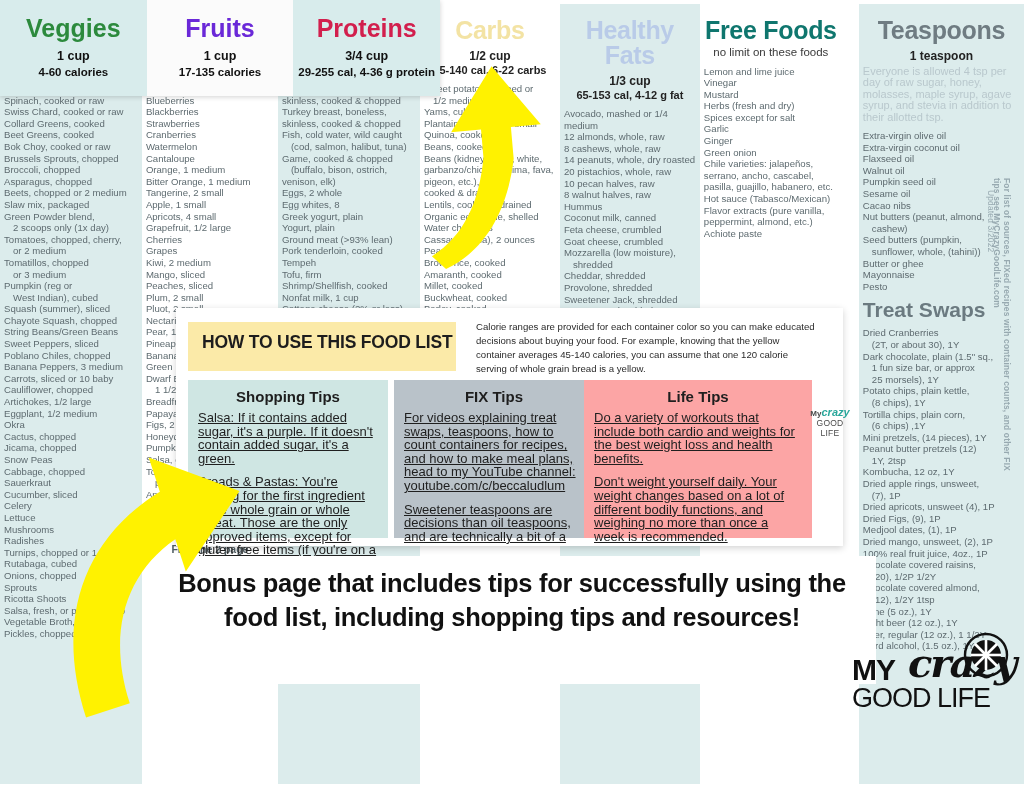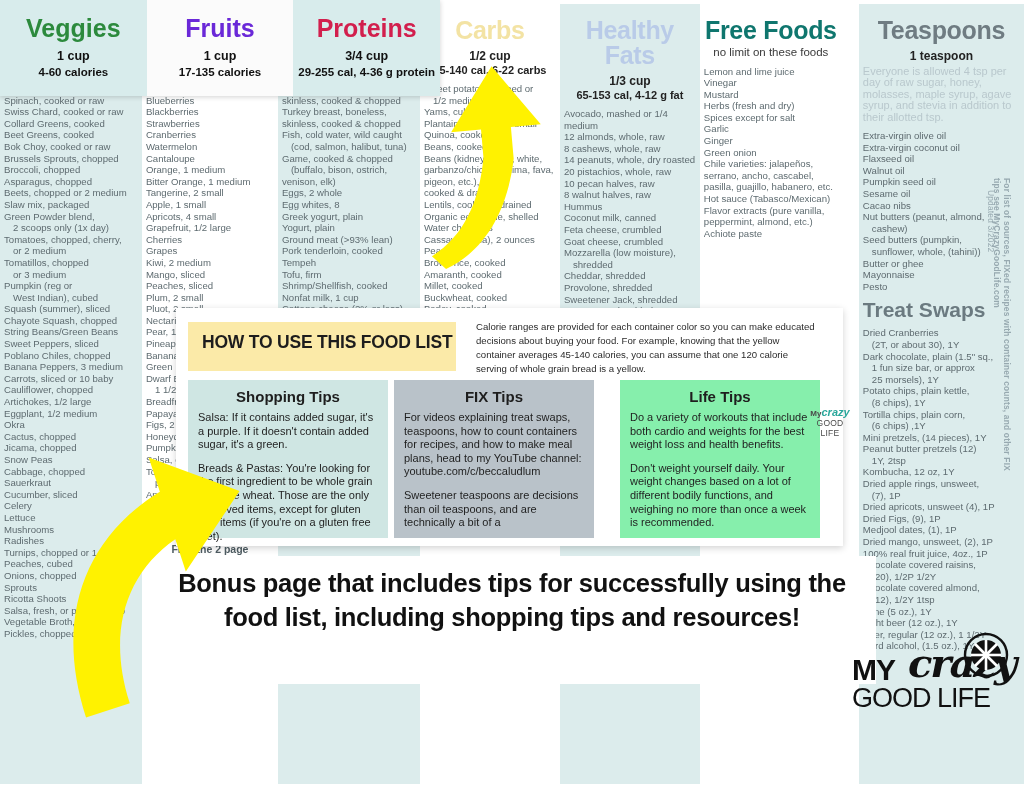--- a/index.html
+++ b/index.html
@@ -141,24 +141,24 @@
     position:absolute;left:300px;top:12px;width:345px;
     font-size:9.6px;line-height:14px;color:#2b2b2b;
   }
   .tipbox{
     position:absolute;top:72px;box-sizing:border-box;padding:8px 10px;
   }
   .tipbox .h{
     text-align:center;font-size:15px;font-weight:bold;color:#1e1e1e;
     margin-bottom:6px;
   }
-  .tipbox p{margin:0 0 10px 0;font-size:11px;line-height:13.6px;color:#1f1f1f;}
+  .tipbox p{margin:0 0 10px 0;font-size:13px;line-height:13.6px;color:#1f1f1f;text-decoration:underline;}
   .tb1{left:12px;width:200px;height:158px;background:#cfe6e3;}
   .tb2{left:218px;width:200px;height:158px;background:#b9c2c9;}
-  .tb3{left:444px;width:200px;height:158px;background:#86efac;}
+  .tb3{left:408px;width:228px;height:158px;background:#fca5a5;}
 
   .howto-logo{
     position:absolute;left:632px;top:100px;width:44px;text-align:center;
   }
   .howto-logo .l1{font-size:8px;color:#4a4a4a;font-weight:bold;line-height:9px;}
   .howto-logo .l1 i{color:#2aa79b;font-style:italic;font-size:11px;}
   .howto-logo .l2{font-size:8.5px;color:#4a4a4a;letter-spacing:.2px;}
 
   
   .arrow{position:absolute;pointer-events:none;}
@@ -229,21 +229,21 @@
             <div class="it">Jicama, chopped</div>
             <div class="it">Snow Peas</div>
             <div class="it">Cabbage, chopped</div>
             <div class="it">Sauerkraut</div>
             <div class="it">Cucumber, sliced</div>
             <div class="it">Celery</div>
             <div class="it">Lettuce</div>
             <div class="it">Mushrooms</div>
             <div class="it">Radishes</div>
             <div class="it">Turnips, chopped or 1 medium</div>
-            <div class="it">Peaches, cubed</div>
+            <div class="it">Rutabaga, cubed</div>
             <div class="it">Onions, chopped</div>
             <div class="it">Sprouts</div>
             <div class="it">Ricotta Shoots</div>
             <div class="it">Salsa, fresh, or pico de gallo</div>
             <div class="it">Vegetable Broth, 2 Cups</div>
             <div class="it">Pickles, chopped</div>
           </div>
         </div>
         <div class="col white" style="width: 140px;">
           <div class="col-head">

